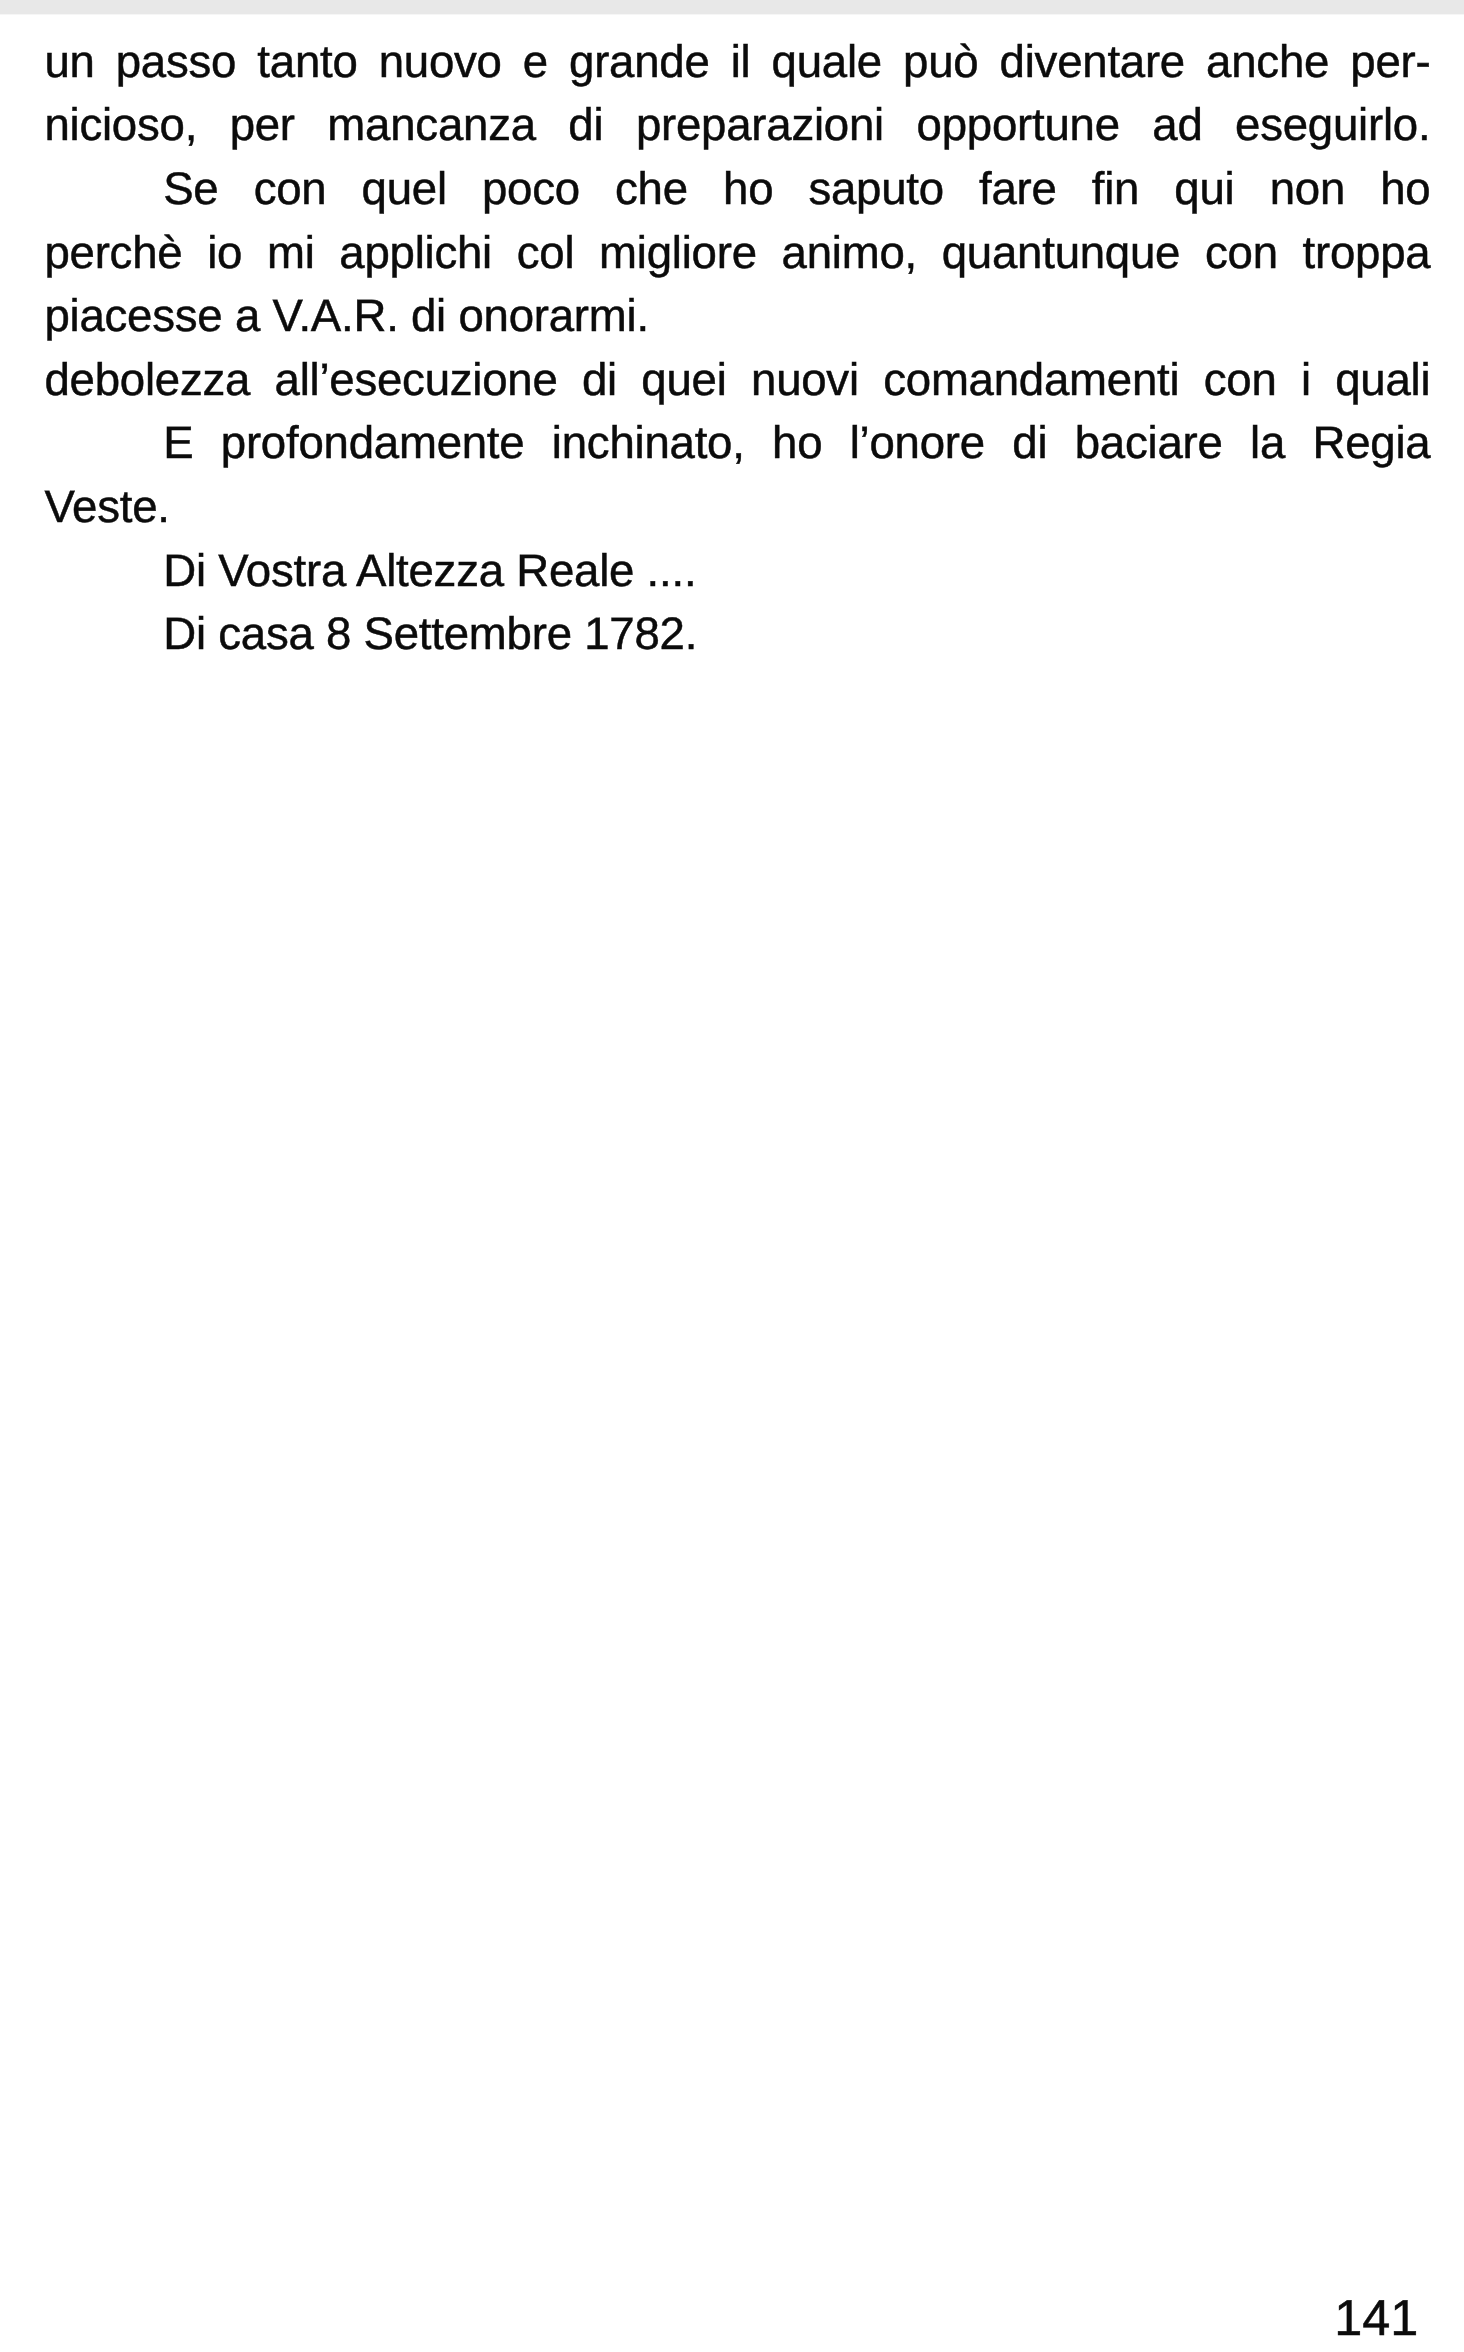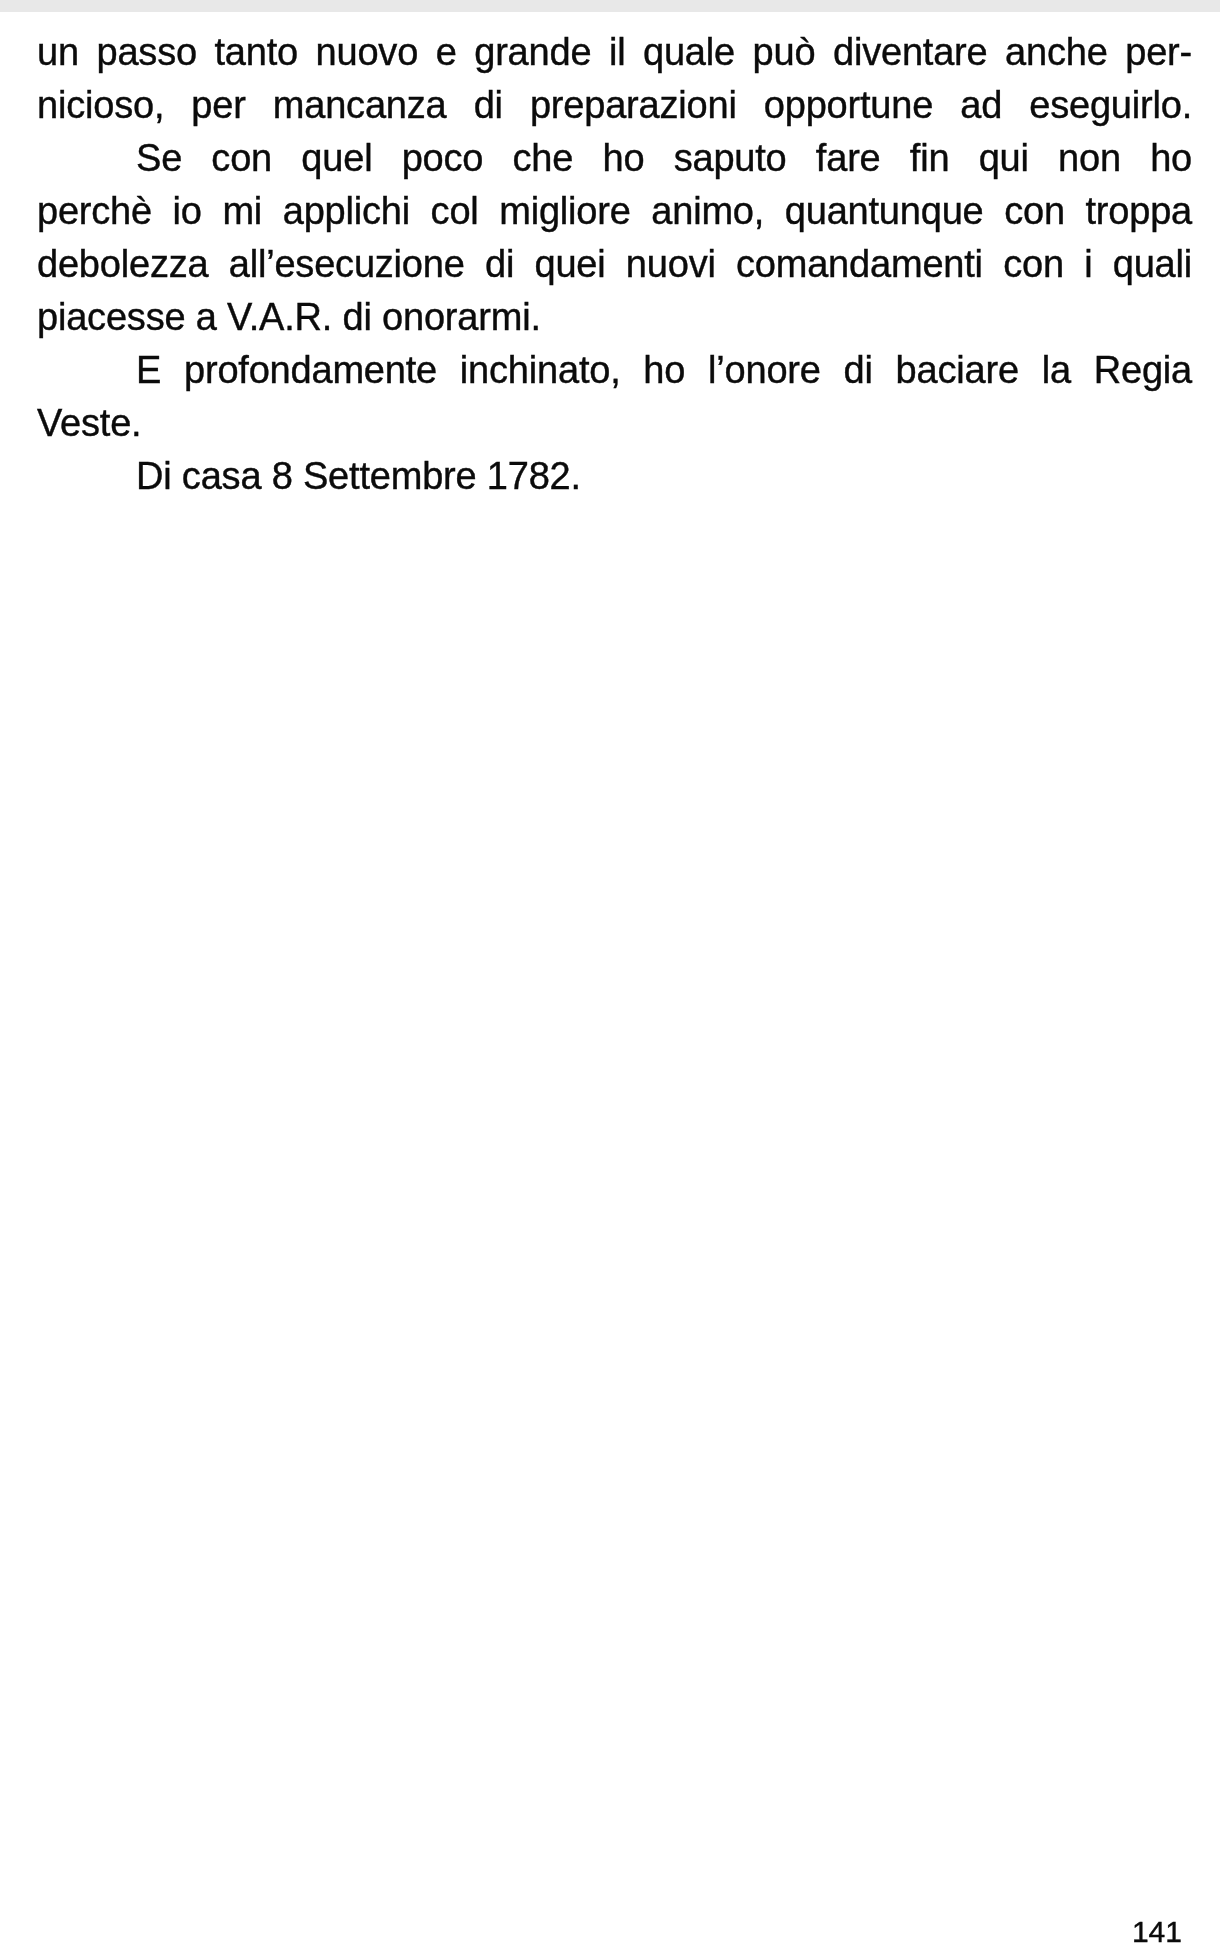--- a/index.html
+++ b/index.html
@@ -31,34 +31,35 @@
   .jl {
     text-align: justify;
     text-align-last: justify;
   }
   .pl { text-align: left; }
   .ind { padding-left: 99px; }
   .page-number {
     position: absolute;
     top: 1901px;
     right: 38px;
-    font-size: 30px;
+    font-size: 42px;
     line-height: 38px;
     text-align: right;
   }
 </style>
 </head>
 <body>
 
 <div class="page">
   <div class="textblock">
     <div class="line jl">un passo tanto nuovo e grande il quale può diventare anche per-</div>
     <div class="line jl">nicioso, per mancanza di preparazioni opportune ad eseguirlo.</div>
     <div class="line jl ind">Se con quel poco che ho saputo fare fin qui non ho</div>
     <div class="line jl">perchè io mi applichi col migliore animo, quantunque con troppa</div>
+    <div class="line pl">piacesse a V.A.R. di onorarmi.</div>
     <div class="line jl">debolezza all’esecuzione di quei nuovi comandamenti con i quali</div>
-    <div class="line pl">piacesse a V.A.R. di onorarmi.</div>
     <div class="line jl ind">E profondamente inchinato, ho l’onore di baciare la Regia</div>
     <div class="line pl">Veste.</div>
+    <div class="line pl ind">Di Vostra Altezza Reale ....</div>
     <div class="line pl ind">Di casa 8 Settembre 1782.</div>
   </div>
   <div class="page-number">141</div>
 </div>
 
 </body></html>

